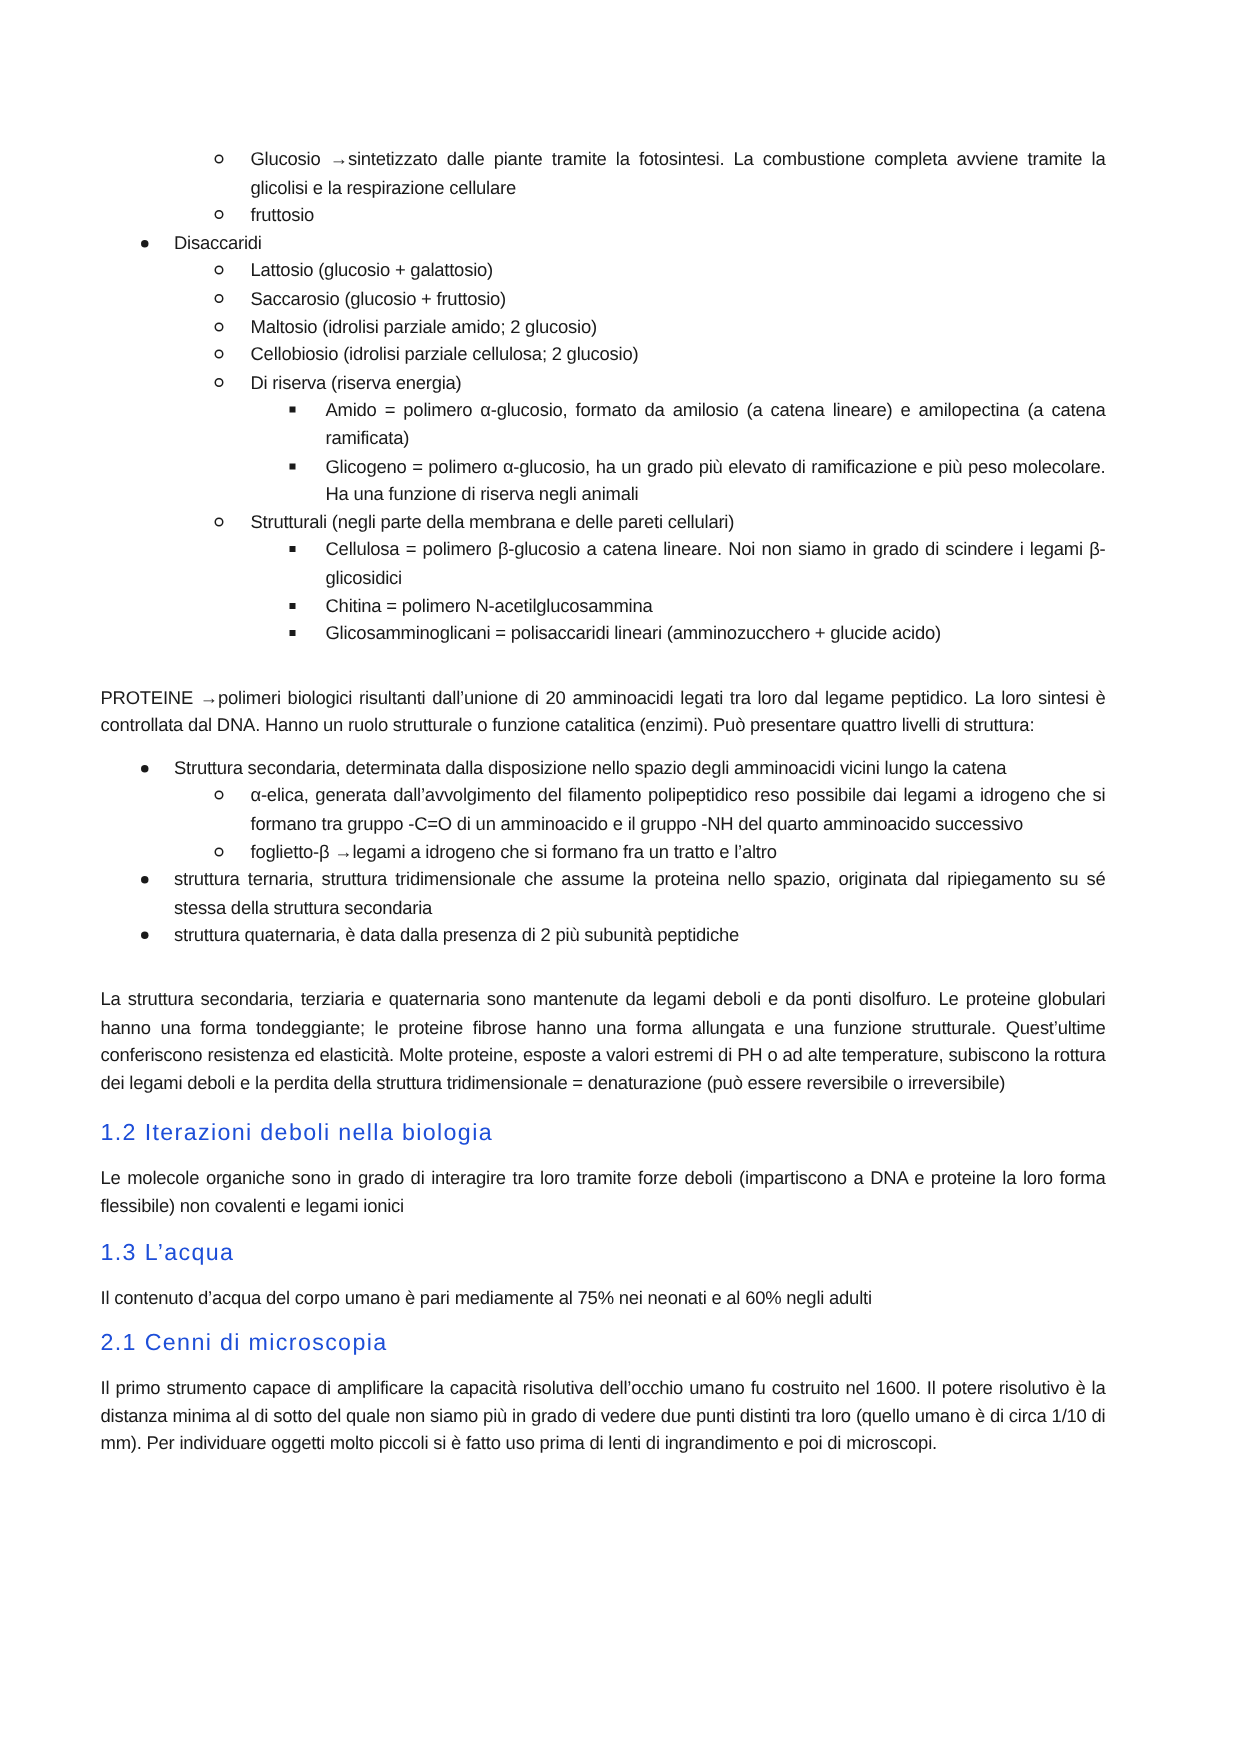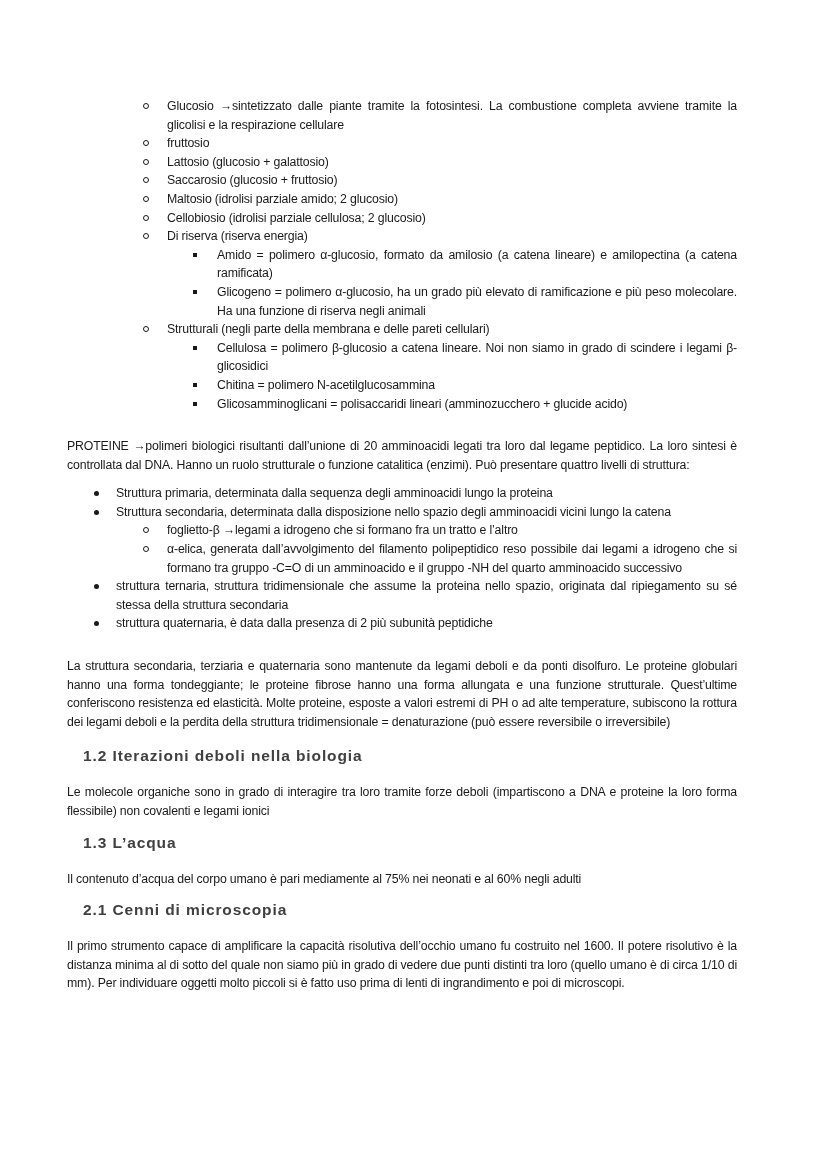--- a/index.html
+++ b/index.html
@@ -48,24 +48,24 @@
       width: 6px; height: 6px;
     }
     .square {
       width: 4px; height: 4px; background: #1a1a1a; margin-top: 7px;
     }
     p { margin: 0; }
     .para { margin-top: 24px; }
     .gap-before-list { margin-top: 10px; }
     .heading {
       font-size: 15.5px;
-      color: #404040;
+      color: #1d4ed8;
       letter-spacing: 0.9px;
-      font-weight: bold;
-      margin: 16px;
+      font-weight: normal;
+      margin: 0;
       line-height: 22px;
     }
     .h-12 { margin-top: 14px; }
     .h-13 { margin-top: 11px; }
     .h-14 { margin-top: 11px; }
     .after-heading { margin-top: 9px; }
   </style>
 </head>
 <body>
 
@@ -74,20 +74,24 @@
   <ul>
     <li class="l2 justify">
       <span class="marker circle"></span>
       <span>Glucosio →sintetizzato dalle piante tramite la fotosintesi. La combustione completa avviene tramite la glicolisi e la respirazione cellulare</span>
     </li>
     <li class="l2">
       <span class="marker circle"></span>
       <span>fruttosio</span>
     </li>
 
+    <li class="l1">
+      <span class="marker dot"></span>
+      <span>Disaccaridi</span>
+    </li>
     <li class="l2">
       <span class="marker circle"></span>
       <span>Lattosio (glucosio + galattosio)</span>
     </li>
     <li class="l2">
       <span class="marker circle"></span>
       <span>Saccarosio (glucosio + fruttosio)</span>
     </li>
     <li class="l2">
       <span class="marker circle"></span>
@@ -124,35 +128,31 @@
     </li>
     <li class="l3">
       <span class="marker square"></span>
       <span>Glicosamminoglicani = polisaccaridi lineari (amminozucchero + glucide acido)</span>
     </li>
   </ul>
 
   <p class="para justify">PROTEINE →polimeri biologici risultanti dall’unione di 20 amminoacidi legati tra loro dal legame peptidico. La loro sintesi è controllata dal DNA. Hanno un ruolo strutturale o funzione catalitica (enzimi). Può presentare quattro livelli di struttura:</p>
 
   <ul class="gap-before-list">
-    <li class="l1">
-      <span class="marker dot"></span>
-      <span>Struttura primaria, determinata dalla sequenza degli amminoacidi lungo la proteina</span>
-    </li>
     <li class="l1 justify">
       <span class="marker dot"></span>
       <span>Struttura secondaria, determinata dalla disposizione nello spazio degli amminoacidi vicini lungo la catena</span>
     </li>
+    <li class="l2 justify">
+      <span class="marker circle"></span>
+      <span>α-elica, generata dall’avvolgimento del filamento polipeptidico reso possibile dai legami a idrogeno che si formano tra gruppo -C=O di un amminoacido e il gruppo -NH del quarto amminoacido successivo</span>
+    </li>
     <li class="l2">
       <span class="marker circle"></span>
       <span>foglietto-β →legami a idrogeno che si formano fra un tratto e l’altro</span>
-    </li>
-    <li class="l2 justify">
-      <span class="marker circle"></span>
-      <span>α-elica, generata dall’avvolgimento del filamento polipeptidico reso possibile dai legami a idrogeno che si formano tra gruppo -C=O di un amminoacido e il gruppo -NH del quarto amminoacido successivo</span>
     </li>
     <li class="l1 justify">
       <span class="marker dot"></span>
       <span>struttura ternaria, struttura tridimensionale che assume la proteina nello spazio, originata dal ripiegamento su sé stessa della struttura secondaria</span>
     </li>
     <li class="l1">
       <span class="marker dot"></span>
       <span>struttura quaternaria, è data dalla presenza di 2 più subunità peptidiche</span>
     </li>
   </ul>

